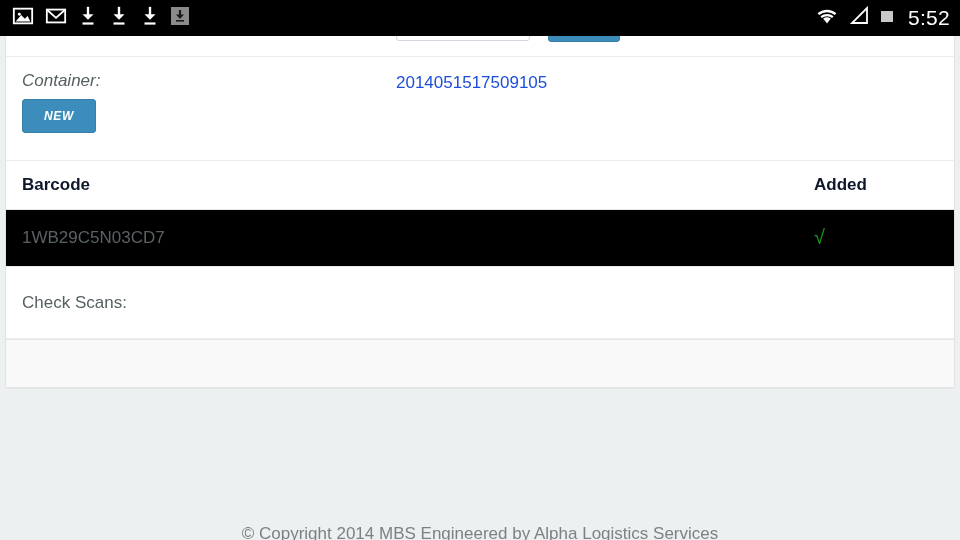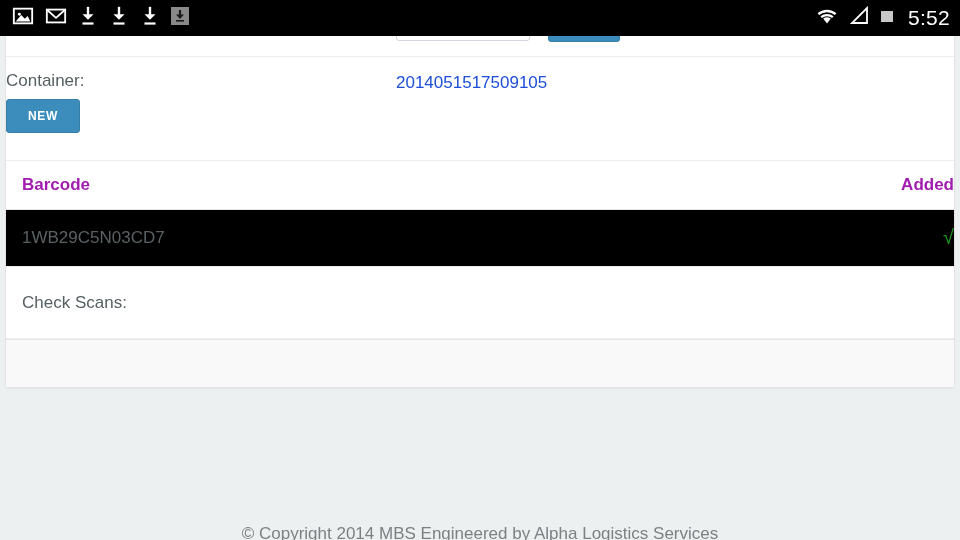--- a/index.html
+++ b/index.html
@@ -108,23 +108,24 @@
     border-radius: 3px;
     box-sizing: border-box;
     cursor: pointer;
   }
   .btn-add  { width: 72px; height: 32px; margin-left: 18px; }
   .btn-new  { width: 74px; height: 34px; }
   .btn-check{ width: 132px; height: 37px; font-size: 17px; }
 
   .container-left {
     width: 390px;
-    padding-left: 0;
+    padding-left: 16px;
     box-sizing: border-box;
     padding-top: 14px;
+    font-style: italic;
   }
   .container-left .lbl2 {
     color: #555f61;
     font-size: 17px;
     margin-bottom: 8px;
   }
   .container-value {
     color: #1d4ed8;
     font-size: 17px;
     padding-top: 16px;
@@ -132,29 +133,29 @@
 
   
   .tbl {
     width: 100%;
     border-collapse: collapse;
     table-layout: fixed;
   }
   .tbl th {
     text-align: left;
     font-size: 17px;
-    color: #a21caf;
+    color: #0f172a;
     font-weight: bold;
     padding: 14px 0 14px 16px;
     border-bottom: 1px solid #e6e6e6;
     background: #fff;
   }
   .tbl th.added-col, .tbl td.added-col {
     width: 140px;
-    text-align: right;
+    text-align: left;
     padding-left: 0;
   }
   .tbl td {
     font-size: 17px;
     color: #5a6164;
     padding: 17px 0 17px 16px;
     border-bottom: 1px solid #ececec;
   }
   .tbl tbody tr.odd td { background: #f4f4f4; }
   .tbl tbody tr.even td { background: #000000; }

